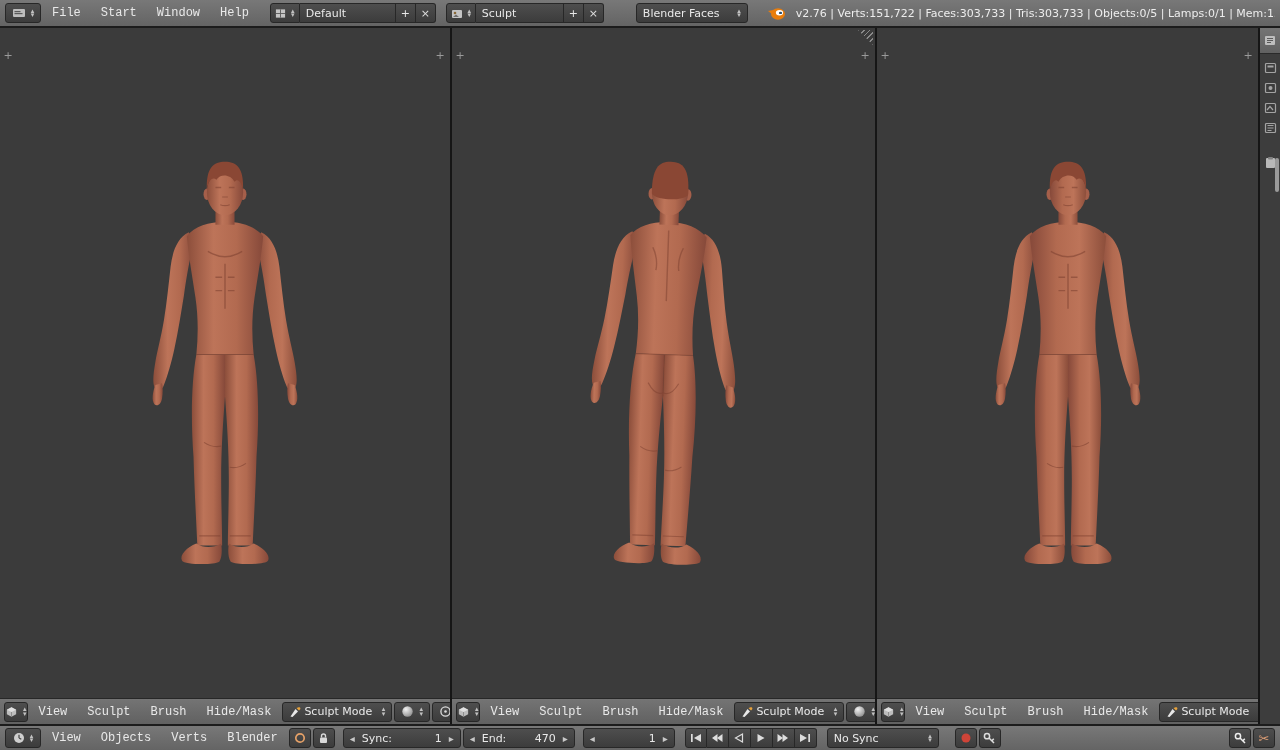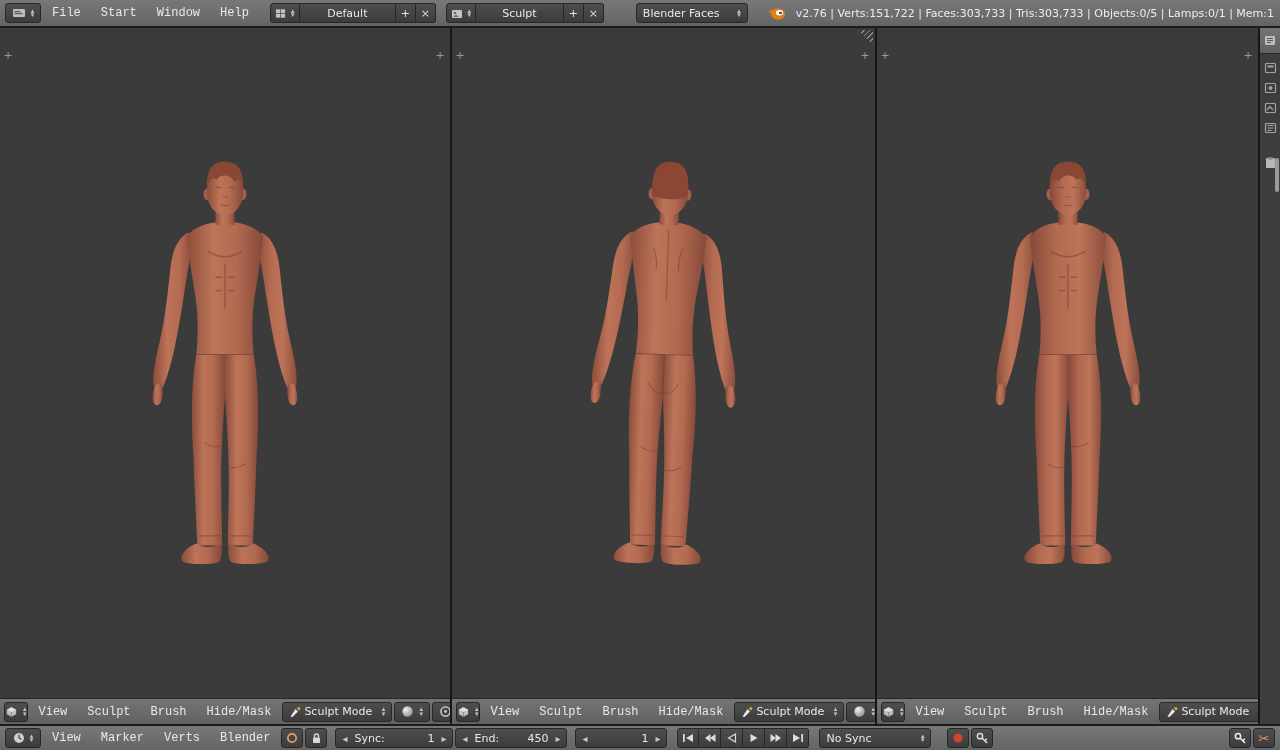--- a/index.html
+++ b/index.html
@@ -15,21 +15,21 @@
   .menu { padding:0 9px; color:#e9e9e9; cursor:default;font-family:Liberation Mono, monospace; }
   .btn { display:inline-flex; align-items:center; gap:3px;
          background:linear-gradient(#4e4e4e,#3c3c3c); border:1px solid #272727;
          border-radius:3px; height:20px; padding:0 6px; color:#e9e9e9; font-size:11px; }
   .updown { display:flex; flex-direction:column; align-items:center;
             font-size:7px; line-height:4.5px; color:#c2c2c2; margin-left:2px; }
   .group { display:inline-flex; }
   .group > .btn { border-radius:0; border-left-width:0; }
   .group > .btn:first-child { border-radius:3px 0 0 3px; border-left-width:1px; }
   .group > .btn:last-child { border-radius:0 3px 3px 0; }
-  .namefield { min-width:96px;justify-content:center; }
+  .namefield { min-width:96px; }
   .sq { width:20px; justify-content:center; padding:0; }
   .x { font-size:11px; color:#dcdcdc; }
   .logo { margin-left:16px; display:inline-flex; }
   .stats { margin-left:8px; font-size:11px; color:#ededed; overflow:hidden; flex:1; }
 
   
   .main { flex:1; display:flex; min-height:0; }
   .viewport { position:relative; background:#3b3b3b; overflow:hidden; }
   .vp1 { width:452px; border-right:2px solid #161616; }
   .vp2 { width:425px; border-right:2px solid #161616; }
@@ -404,21 +404,21 @@
       <svg width="12" height="12" viewBox="0 0 12 12">
           <circle cx="6" cy="6" r="5" fill="#cfcfcf"></circle>
           <path d="M6,6 L6,2.8 M6,6 L8.3,7.3" stroke="#444" stroke-width="1.2" fill="none"></path>
         </svg>
       <span class="updown">
           <span>▴</span>
           <span>▾</span>
         </span>
     </div>
     <span class="menu">View</span>
-    <span class="menu">Marker</span>
+    <span class="menu">Objects</span>
     <span class="menu">Verts</span>
     <span class="menu">Blender</span>
 
     <div class="btn pb">
       <svg width="12" height="12" viewBox="0 0 12 12">
           <circle cx="6" cy="6" r="4.2" fill="none" stroke="#e5a168" stroke-width="1.7"></circle>
         </svg>
     </div>
     <div class="btn pb">
       <svg width="11" height="12" viewBox="0 0 11 12">
@@ -429,21 +429,21 @@
 
     <div class="btn numfield start-f" style="margin-left:6px">
       <span class="spin">◂</span>
       <span style="padding-left:4px">Sync:</span>
       <span class="val">1</span>
       <span class="spin">▸</span>
     </div>
     <div class="btn numfield end-f">
       <span class="spin">◂</span>
       <span style="padding-left:4px">End:</span>
-      <span class="val">450</span>
+      <span class="val">470</span>
       <span class="spin">▸</span>
     </div>
     <div class="btn numfield frame-f" style="margin-left:6px">
       <span class="spin">◂</span>
       <span class="val">1</span>
       <span class="spin">▸</span>
     </div>
 
     <div class="group" style="margin-left:8px">
       <div class="btn pb">

